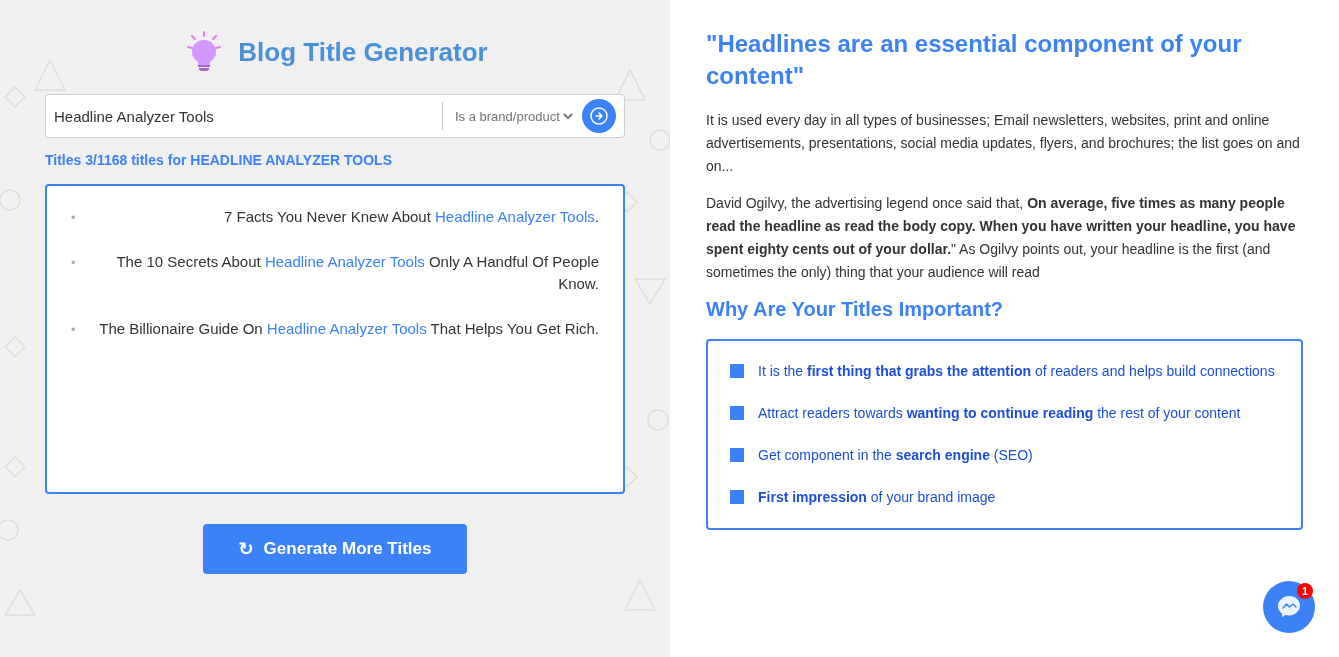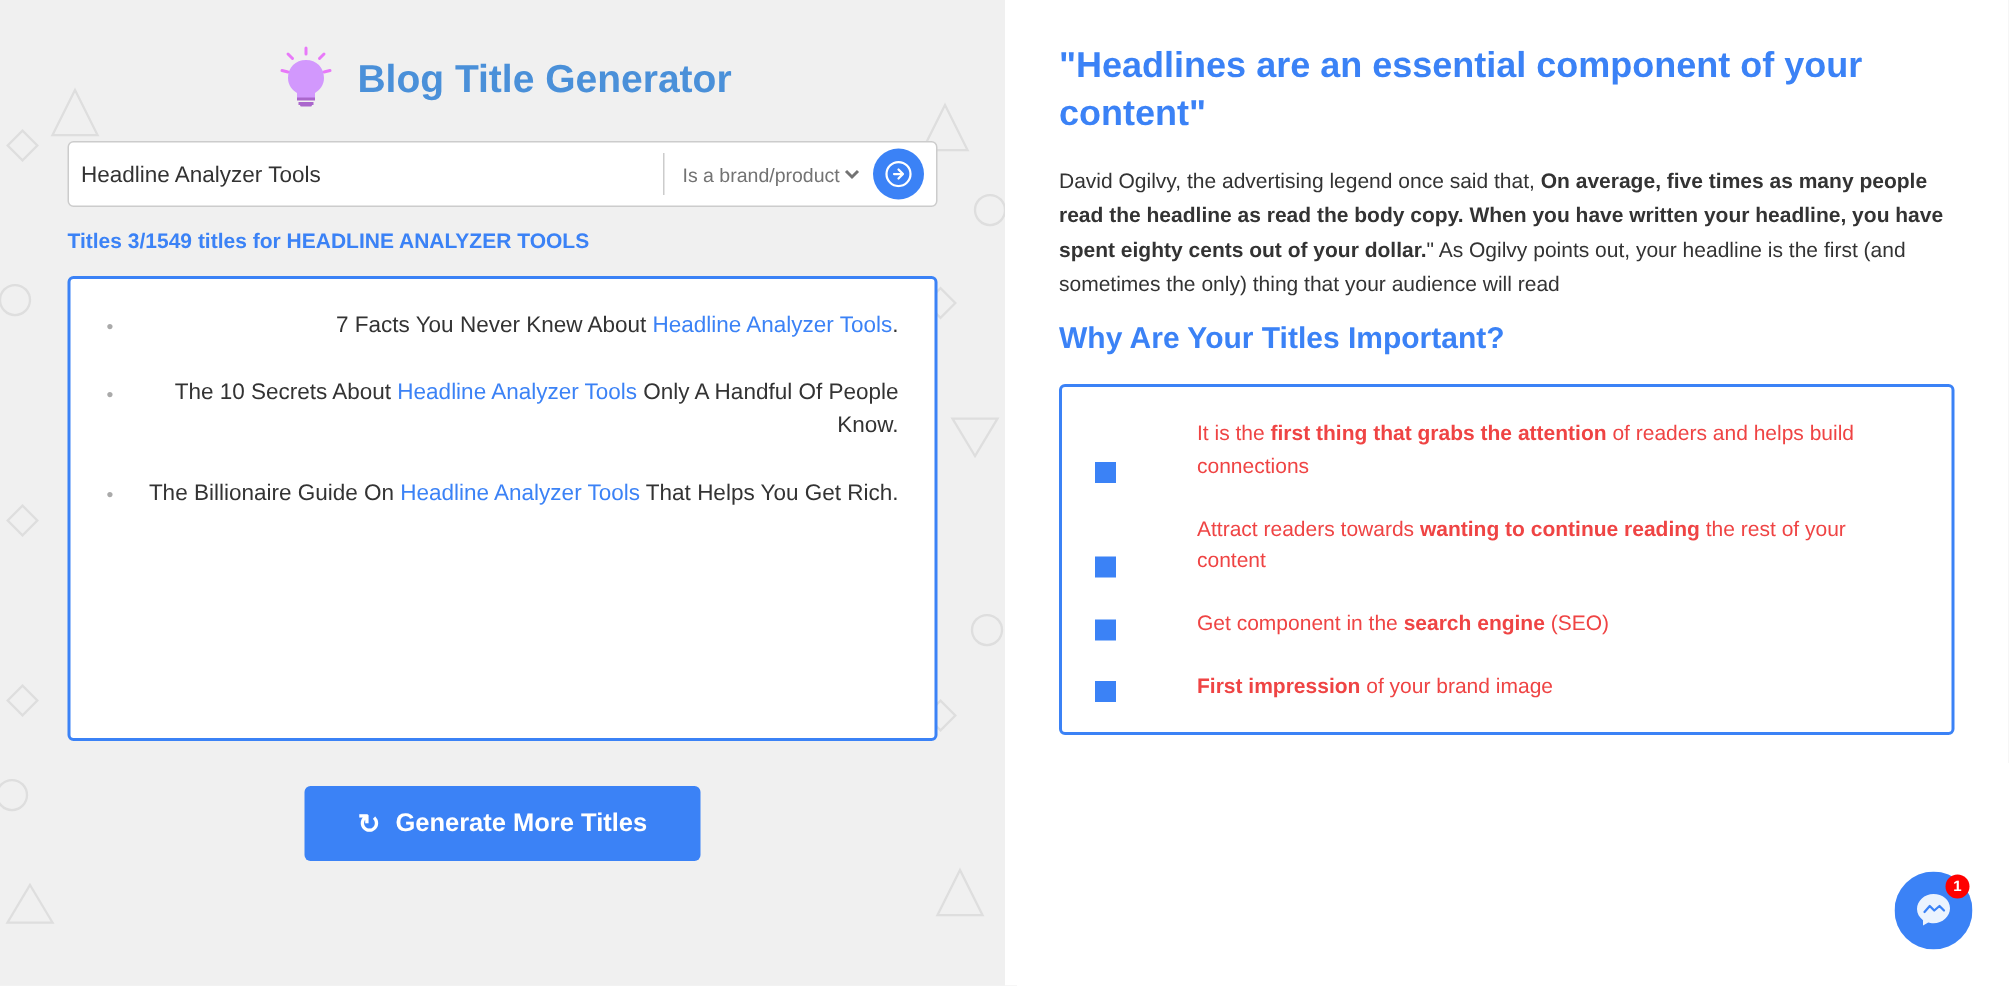--- a/index.html
+++ b/index.html
@@ -216,26 +216,25 @@
       margin-top: 6px;
     }
     .info-box {
       border: 2px solid #3b82f6;
       border-radius: 4px;
       padding: 20px 22px;
       background: white;
     }
     .info-item {
       display: flex;
-      align-items: flex-end;
+      align-items: flex-start;
       margin-bottom: 20px;
       font-size: 14px;
-      color: #ef4444;
+      color: #1d4ed8;
       line-height: 1.55;
-      gap: 40px;
     }
     .info-item:last-child {
       margin-bottom: 0;
     }
     .info-bullet {
       width: 14px;
       height: 14px;
       background: #3b82f6;
       min-width: 14px;
       margin-right: 14px;
@@ -331,21 +330,21 @@
       </select>
       <button class="search-btn">
         <svg width="18" height="18" viewBox="0 0 18 18" fill="none">
           <circle cx="9" cy="9" r="8" stroke="white" stroke-width="1.5" fill="none"></circle>
           <path d="M6 9h6M9 6l3 3-3 3" stroke="white" stroke-width="1.5" stroke-linecap="round" stroke-linejoin="round"></path>
         </svg>
       </button>
     </div>
 
     <div class="showing-text">
-      <span>Titles </span><span class="showing-highlight">3/1549</span><span> titles for </span><span class="showing-highlight">HEADLINE ANALYZER TOOLS</span>
+      <span>Titles </span><span class="showing-highlight">3/1168</span><span> titles for </span><span class="showing-highlight">HEADLINE ANALYZER TOOLS</span>
     </div>
 
     <div class="results-box">
 
       <div class="result-item">
         <span class="bullet">•</span>
         <span class="result-text">
           <span>7 Facts You Never Knew About </span><a class="result-link" href="#">Headline Analyzer Tools</a><span>.</span>
         </span>
       </div>
@@ -368,20 +367,21 @@
     <button class="generate-btn">
       <span class="refresh-icon">↻</span>
       <span>Generate More Titles</span>
     </button>
   </div>
 </div>
 
 <div class="right-panel">
   <h1>"Headlines are an essential component of your content"</h1>
 
+  <p>It is used every day in all types of businesses; Email newsletters, websites, print and online advertisements, presentations, social media updates, flyers, and brochures; the list goes on and on...</p>
 
   <p>
     <span>David Ogilvy, the advertising legend once said that, </span><strong>On average, five times as many people read the headline as read the body copy. When you have written your headline, you have spent eighty cents out of your dollar.</strong><span>" As Ogilvy points out, your headline is the first (and sometimes the only) thing that your audience will read</span>
   </p>
 
   <h2>Why Are Your Titles Important?</h2>
 
   <div class="info-box">
 
     <div class="info-item">

